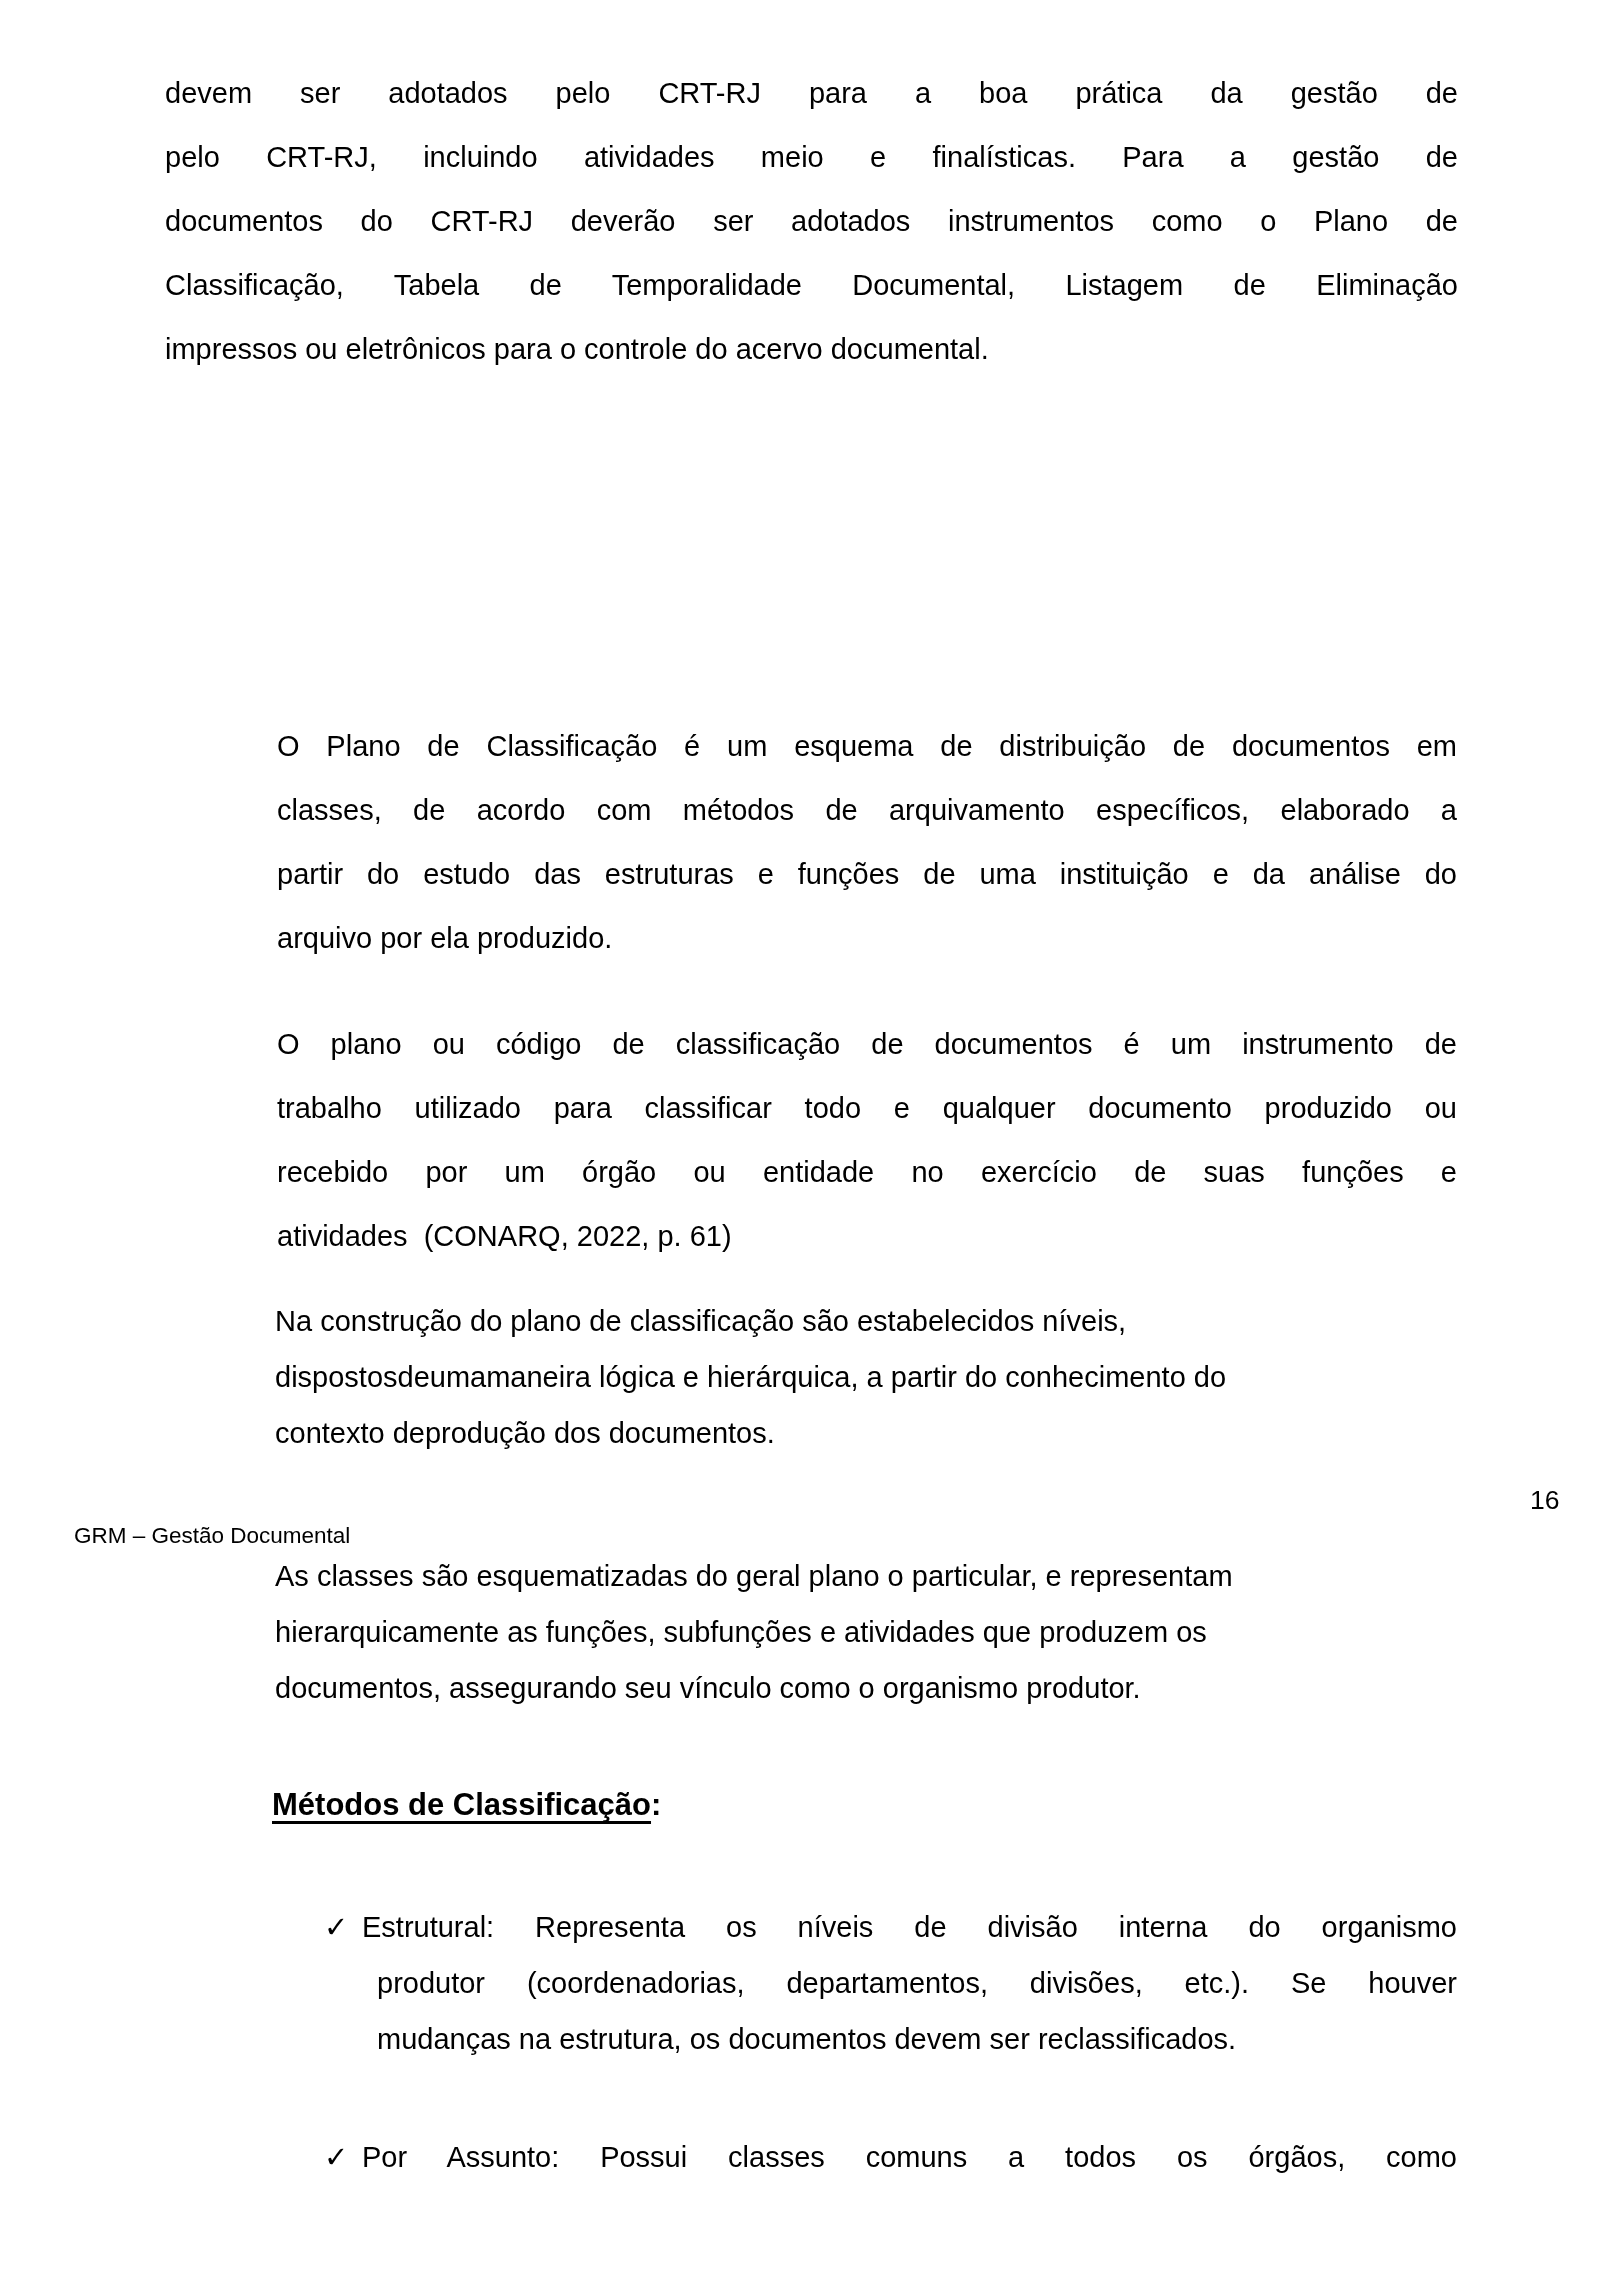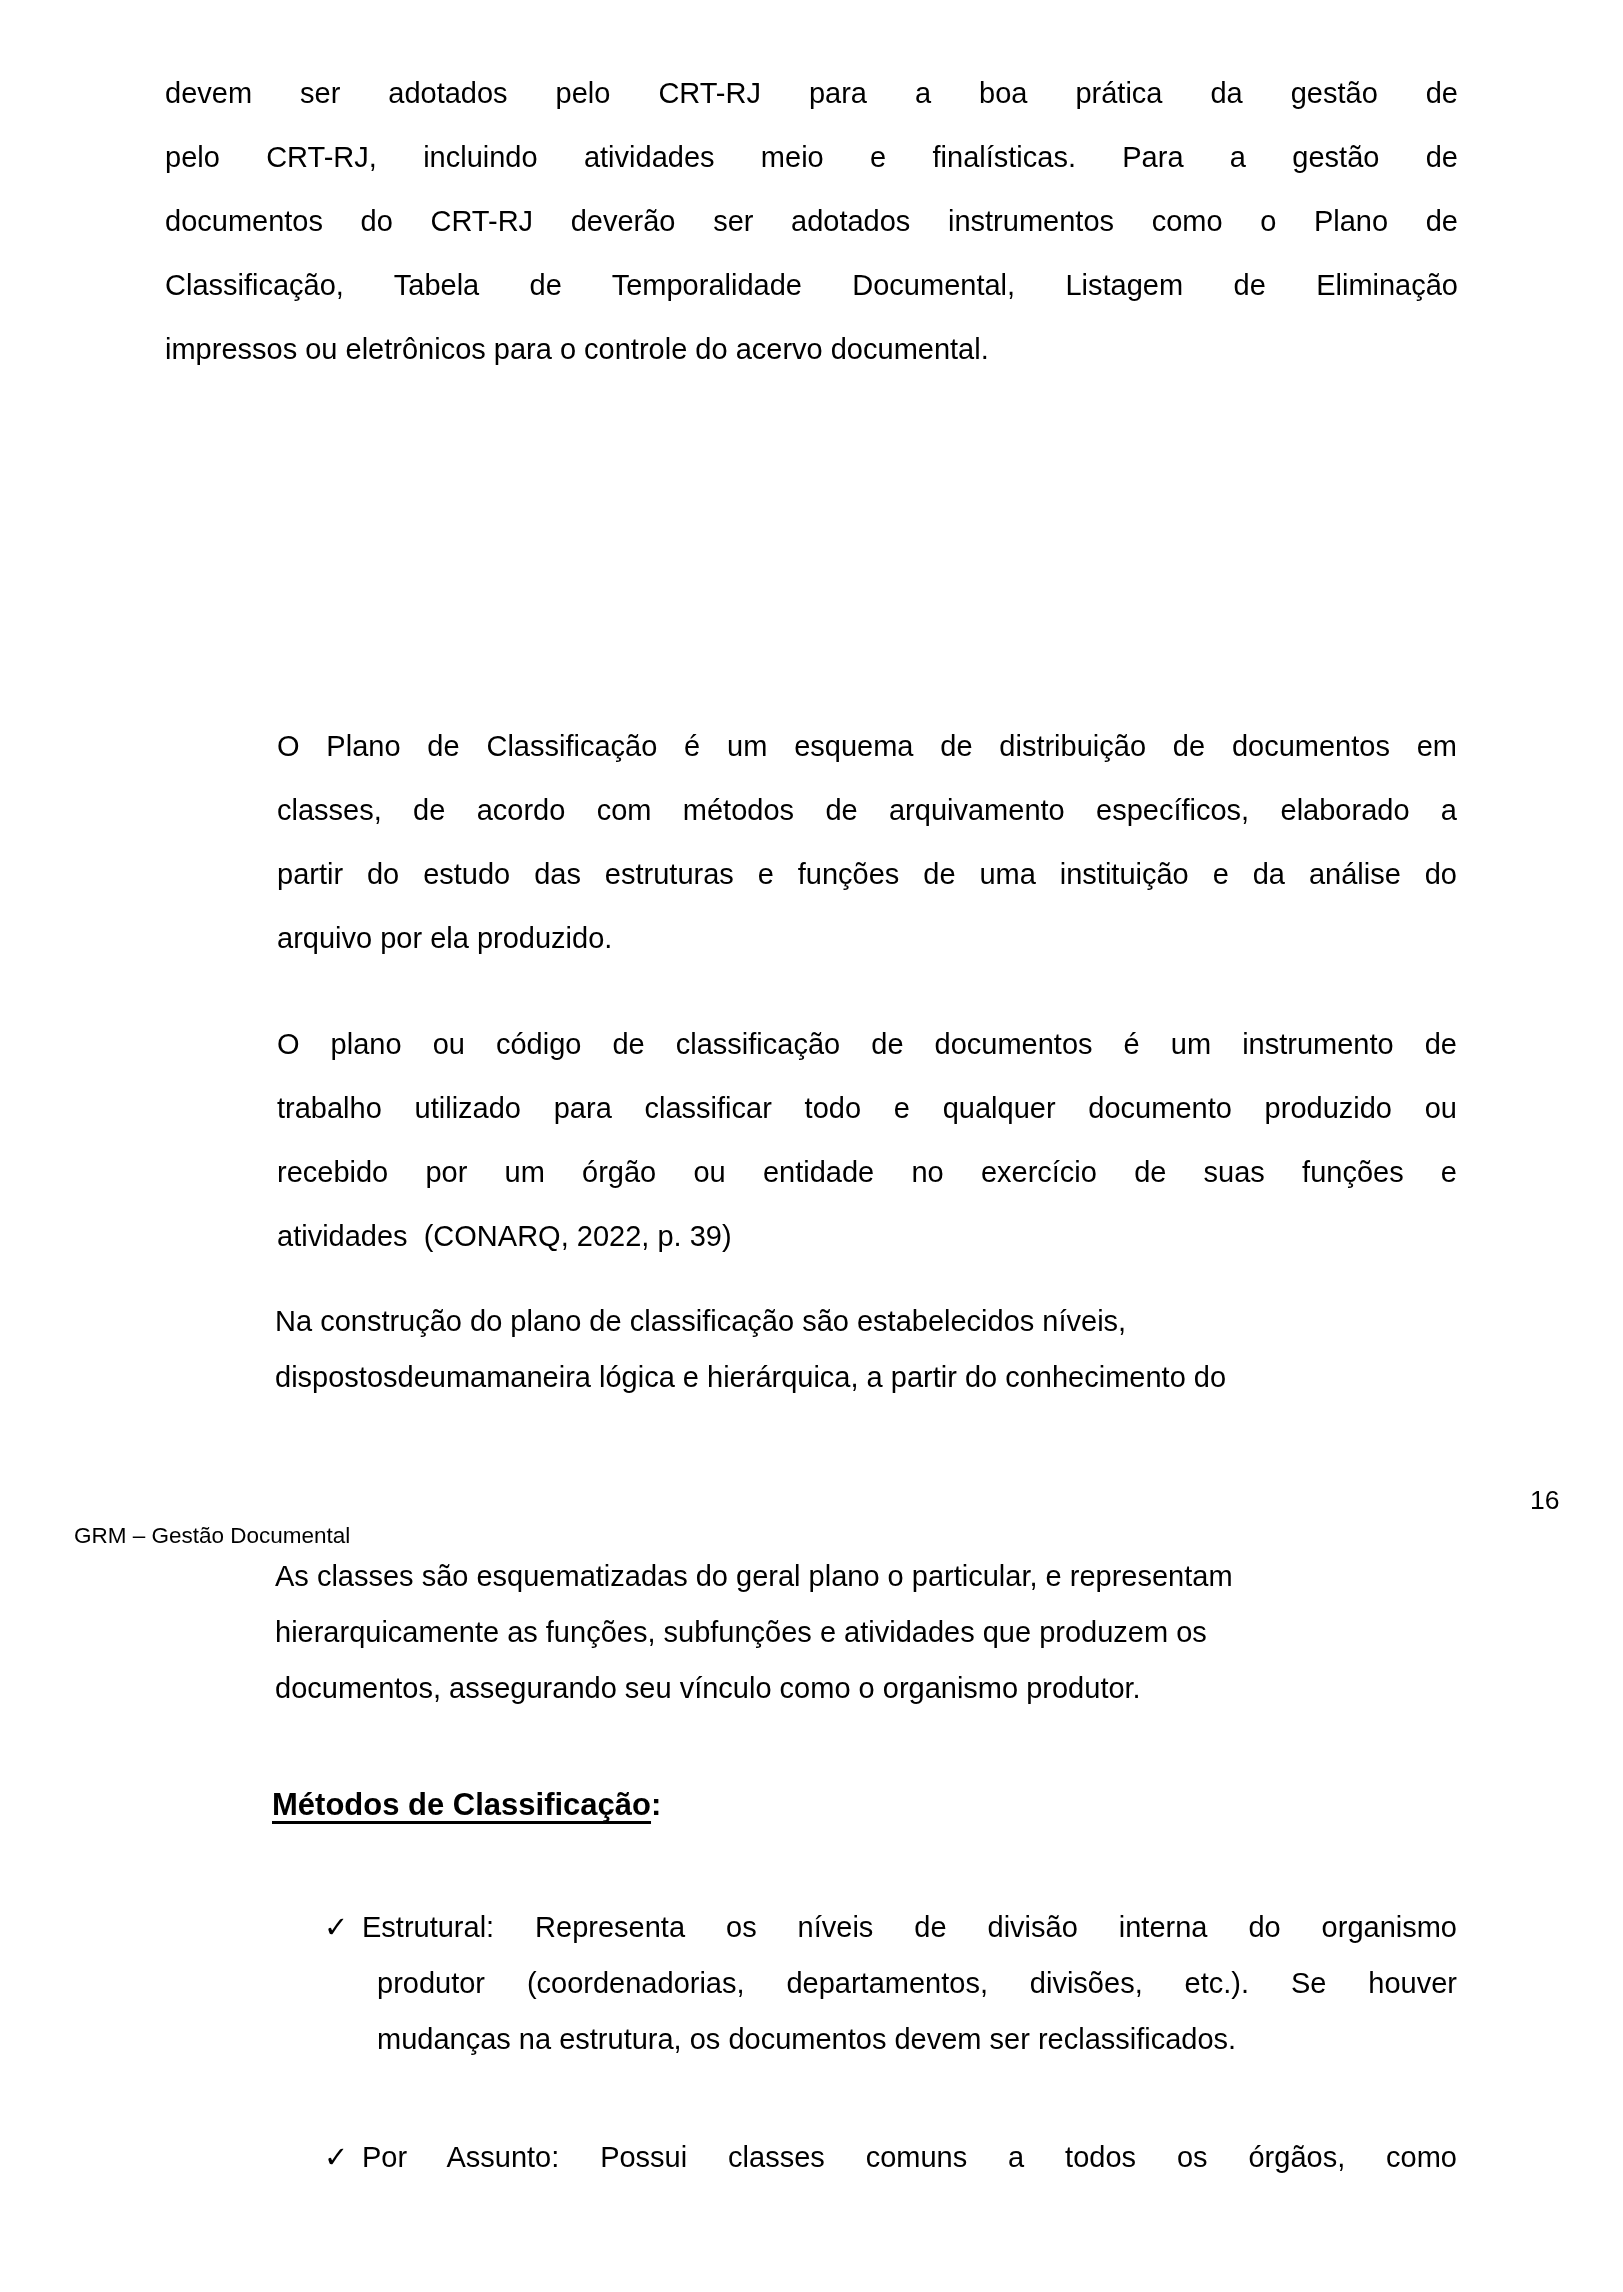--- a/index.html
+++ b/index.html
@@ -44,26 +44,27 @@
     <div class="line jl">O Plano de Classificação é um esquema de distribuição de documentos em</div>
     <div class="line jl">classes, de acordo com métodos de arquivamento específicos, elaborado a</div>
     <div class="line jl">partir do estudo das estruturas e funções de uma instituição e da análise do</div>
     <div class="line">arquivo por ela produzido.</div>
   </div>
 
 <div id="quote-codigo" class="block body-wide">
     <div class="line jl">O plano ou código de classificação de documentos é um instrumento de</div>
     <div class="line jl">trabalho utilizado para classificar todo e qualquer documento produzido ou</div>
     <div class="line jl">recebido por um órgão ou entidade no exercício de suas funções e</div>
-    <div class="line">atividades  (CONARQ, 2022, p. 39)</div>
+    <div class="line">atividades  (CONARQ, 2022, p. 61)</div>
   </div>
 
 <div id="para-construcao" class="block body-tight">
     <div class="line">Na construção do plano de classificação são estabelecidos níveis,</div>
     <div class="line">dispostosdeumamaneira lógica e hierárquica, a partir do conhecimento do</div>
+    <div class="line">contexto deprodução dos documentos.</div>
   </div>
 
 <div id="page-number" class="block">16</div>
 
 <div id="footer-grm" class="block">GRM – Gestão Documental</div>
 
 <div id="para-classes" class="block body-tight">
     <div class="line">As classes são esquematizadas do geral plano o particular, e representam</div>
     <div class="line">hierarquicamente as funções, subfunções e atividades que produzem os</div>
     <div class="line">documentos, assegurando seu vínculo como o organismo produtor.</div>

